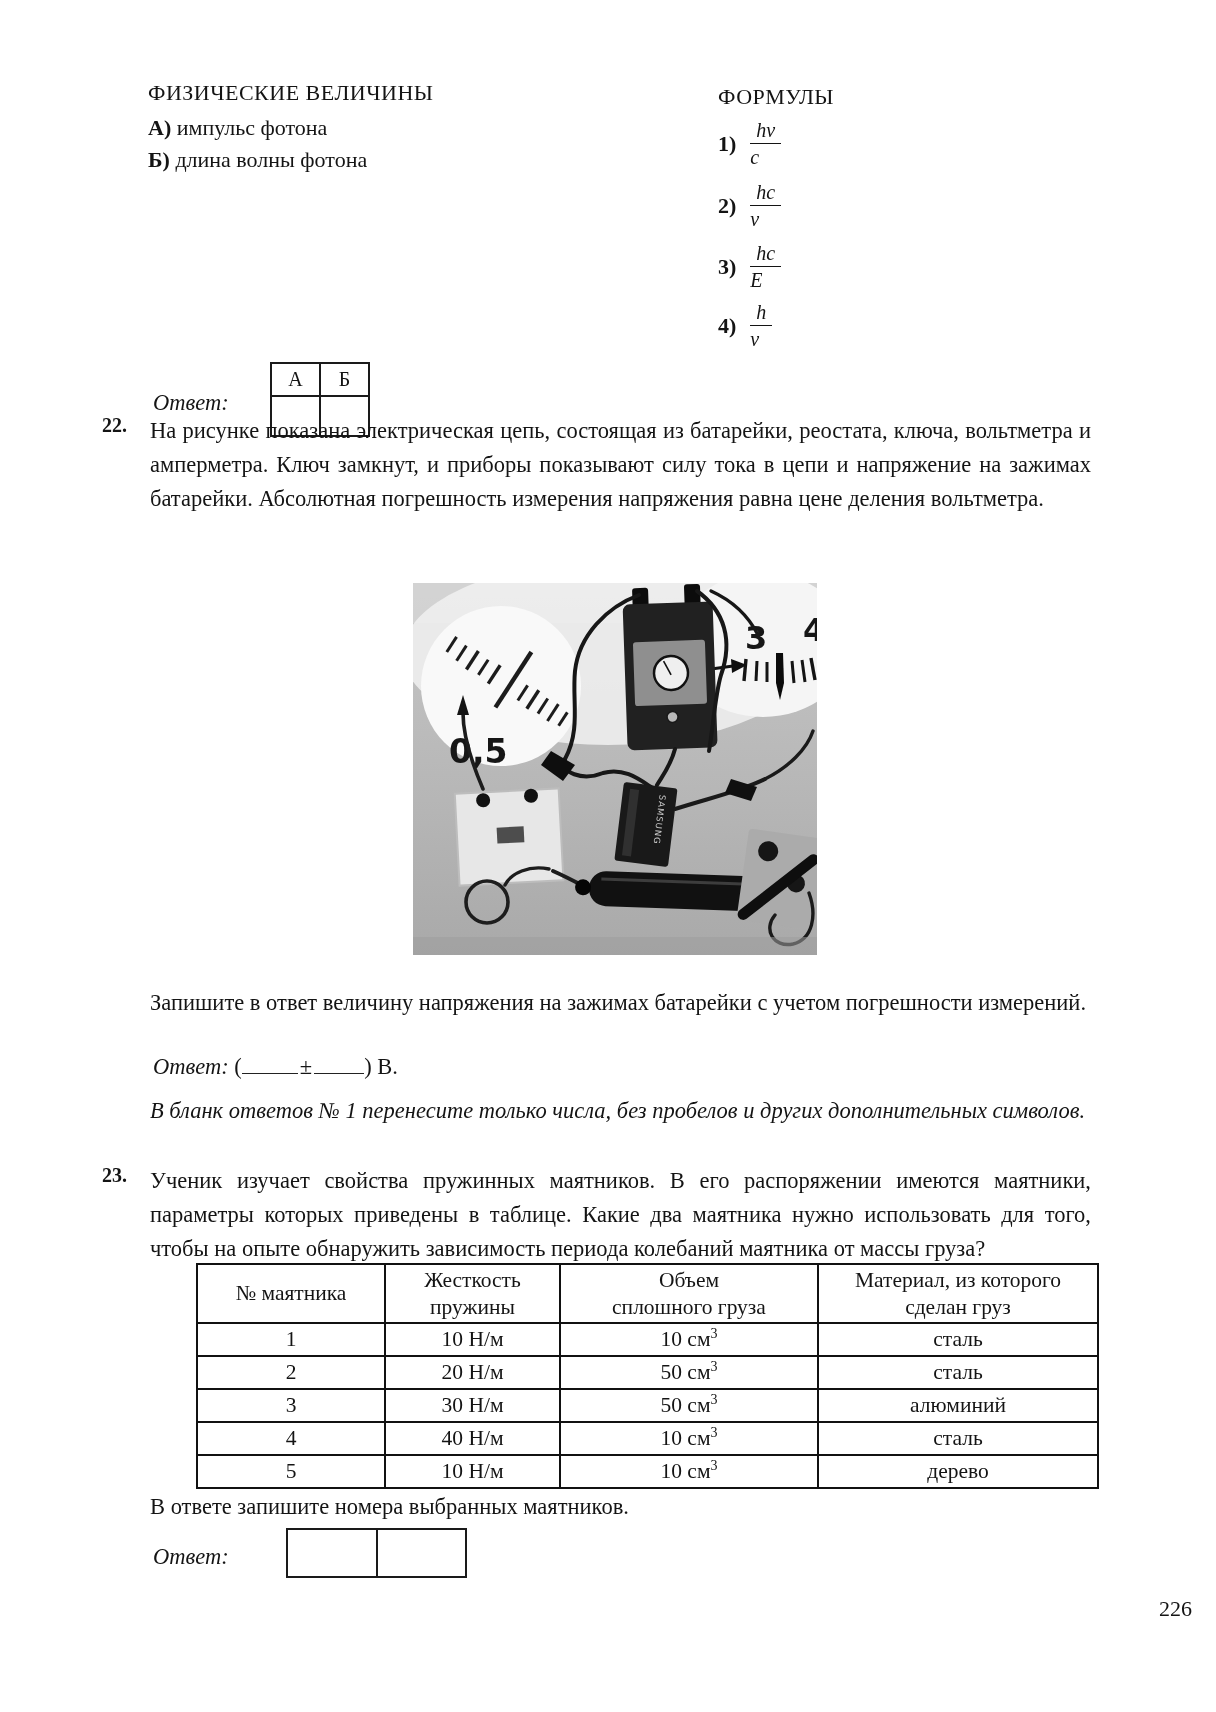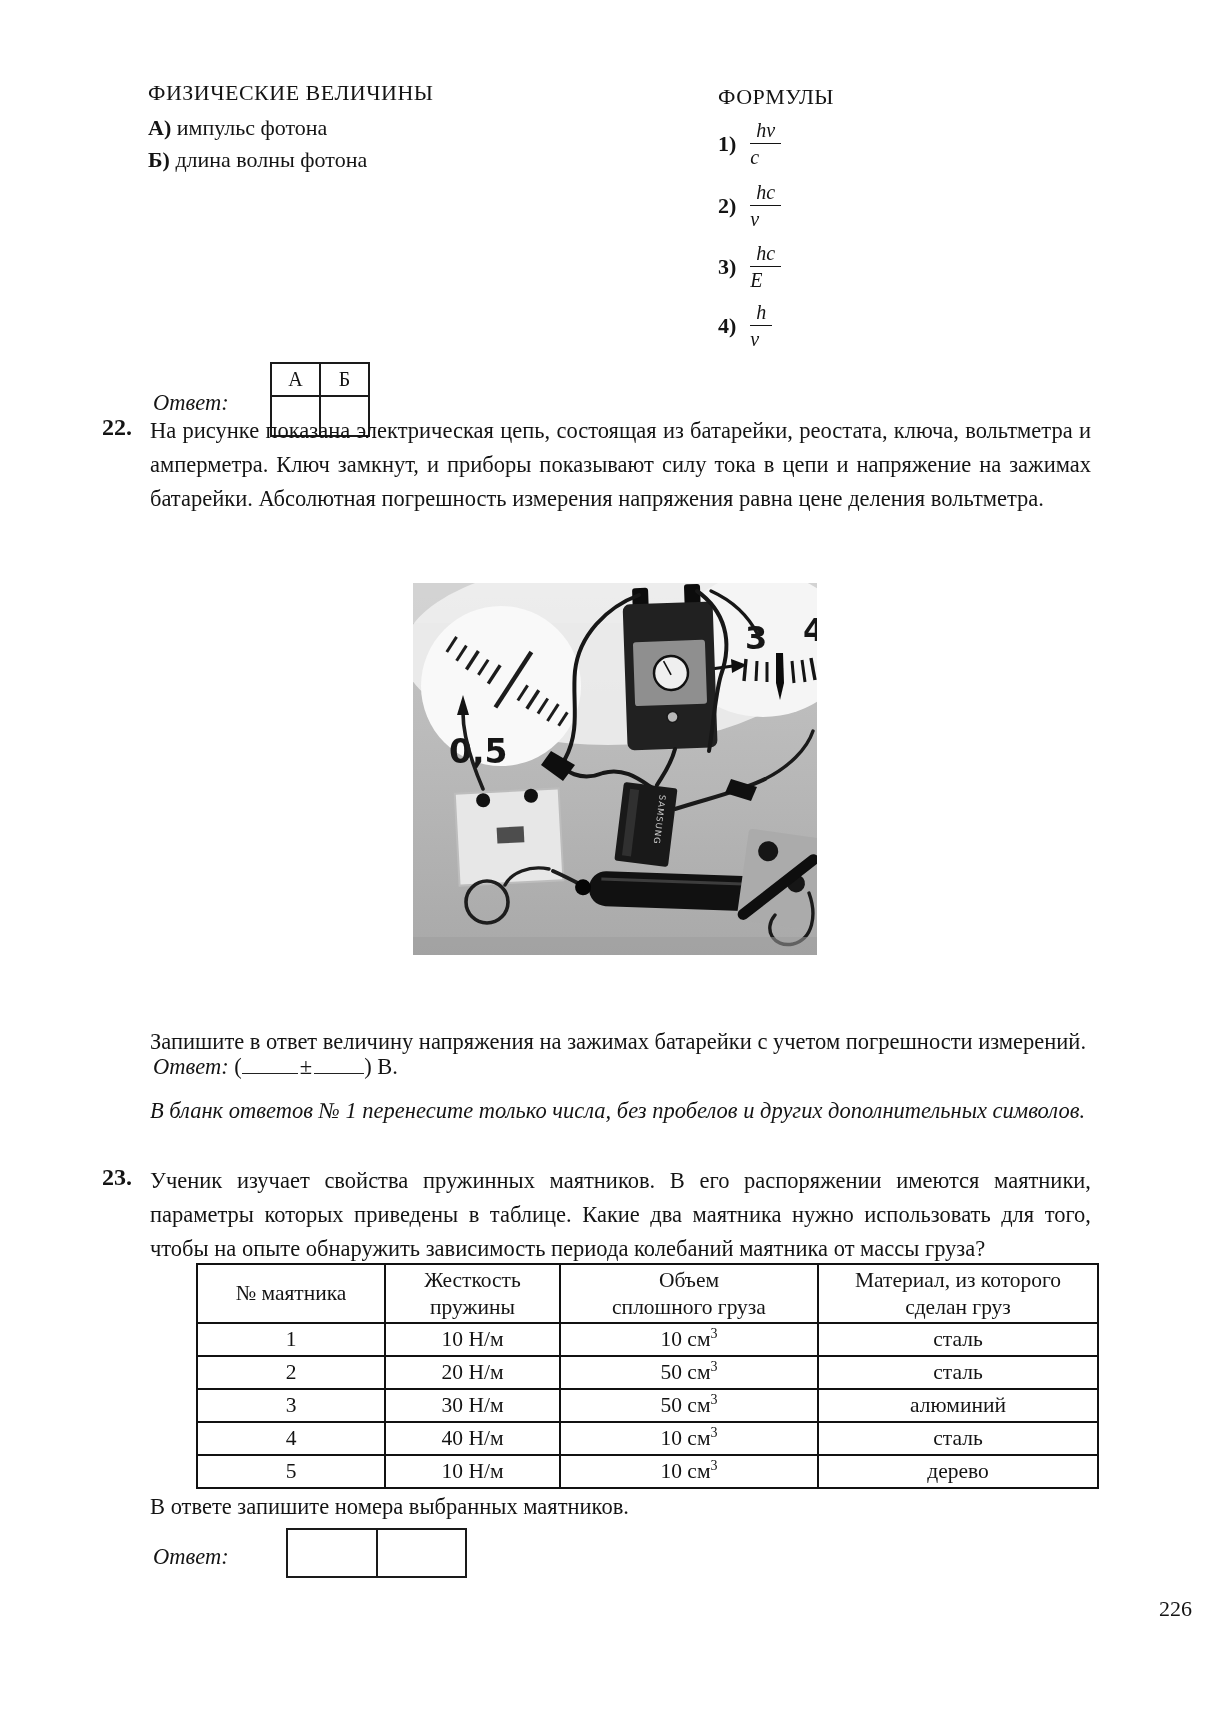--- a/index.html
+++ b/index.html
@@ -1,21 +1,21 @@
 <!DOCTYPE html>
 <html><head>
 <meta charset="utf-8">
 <style>
   html,body{margin:0;padding:0;background:#ffffff;}
   .page{position:relative;width:1216px;height:1712px;background:#ffffff;overflow:hidden;
         font-family:"Liberation Serif",serif;color:#141414;}
   .abs{position:absolute;}
   .i{font-style:italic;}
   .body-text{font-size:22.5px;line-height:34px;text-align:justify;}
-  .qnum{font-size:24px;font-weight:bold;text-align:right;}
+  .qnum{font-size:20px;font-weight:bold;text-align:right;}
   .small-caps-title{font-size:22px;font-weight:normal;letter-spacing:.5px;}
   .match-item{font-size:22px;line-height:32px;}
   .match-item .mk{font-weight:bold;}
 
   
   .formula{display:flex;align-items:center;gap:14px;}
   .formula .fnum{font-size:22px;font-weight:bold;}
   .frac{display:inline-block;text-align:left;font-style:italic;font-size:20px;line-height:24px;}
   .frac .num{display:block;border-bottom:1.8px solid #141414;padding:0 6px 1px;}
   .frac .den{display:block;padding-top:1px;}
@@ -217,21 +217,21 @@
       <g fill="none" stroke="#1a1a1a" stroke-linecap="round">
         <path d="M262,226 C300,214 328,208 352,196" stroke-width="4"></path>
         <path d="M352,196 C376,184 394,166 400,148" stroke-width="3.4"></path>
         <path d="M396,310 C404,332 400,356 380,361 C360,365 350,346 362,332" stroke-width="3.4"></path>
       </g>
       <polygon points="318,196 344,204 338,218 312,210" fill="#101010"></polygon>
       <rect x="0" y="354" width="404" height="18" fill="#9d9d9d" opacity="0.55"></rect>
     </svg>
   </div>
 
-  <div class="abs body-text" style="left:150px;top:986px;width:941px;margin-top:39px;">Запишите в ответ величину напряжения на зажимах батарейки с учетом погрешности измерений.</div>
+  <div class="abs body-text" style="left:150px;top:986px;width:941px;">Запишите в ответ величину напряжения на зажимах батарейки с учетом погрешности измерений.</div>
 
   <div class="abs ans-line" style="left:153px;top:1054px;">
     <span class="ans-label">Ответ:</span>
     <span>(</span><span class="blank"></span><span class="pm">±</span><span class="blank" style="width:50px;"></span><span>) В.</span>
   </div>
 
   <div class="abs body-text i" style="left:150px;top:1094px;width:941px;">В бланк ответов № 1 перенесите только числа, без пробелов и других дополнительных символов.</div>
 
   <div class="abs qnum" style="left:102px;top:1164px;">23.</div>
   <div class="abs body-text" style="left:150px;top:1164px;width:941px;">Ученик изучает свойства пружинных маятников. В его распоряжении имеются маятники, параметры которых приведены в таблице. Какие два маятника нужно использовать для того, чтобы на опыте обнаружить зависимость периода колебаний маятника от массы груза?</div>

